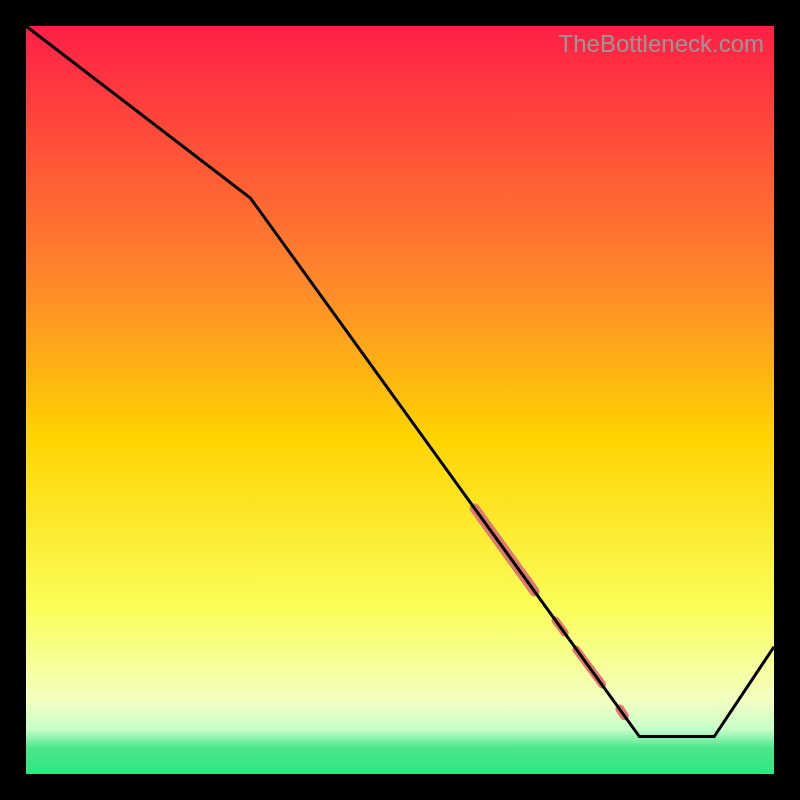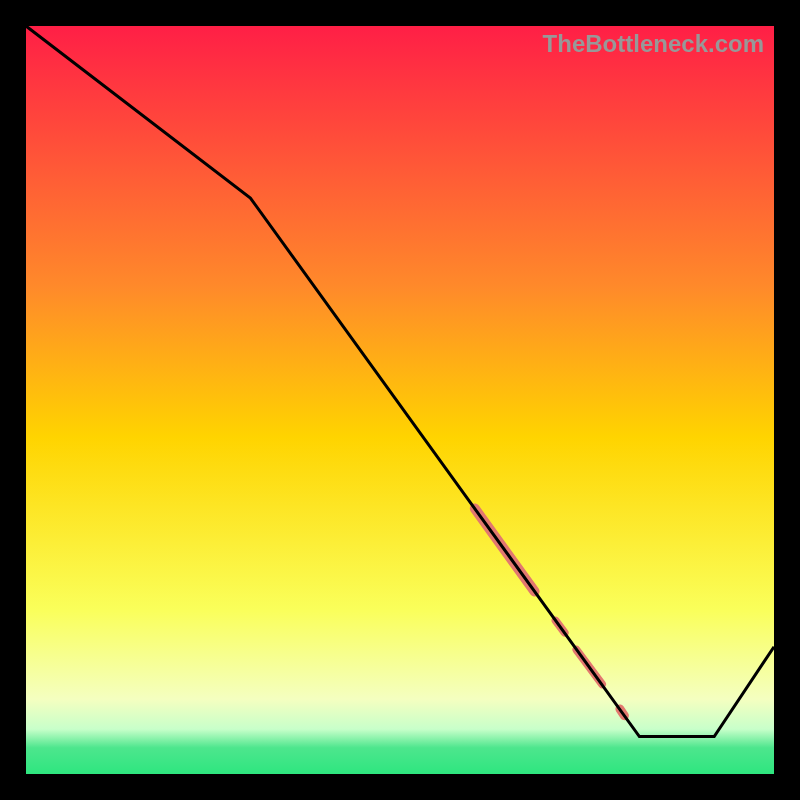--- a/index.html
+++ b/index.html
@@ -24,21 +24,21 @@
     top: 0;
     width: 748px;
     height: 748px;
   }
   .watermark {
     position: absolute;
     top: 4px;
     right: 10px;
     font-family: Arial, Helvetica, sans-serif;
     font-size: 24px;
-    font-weight: 700;
+    font-weight: 400;
     color: #989898;
     letter-spacing: 0;
   }
 </style>
 </head>
 <body>
 
 <div class="frame">
   <svg class="plot" viewBox="0 0 748 748" preserveAspectRatio="none">
     <defs>

